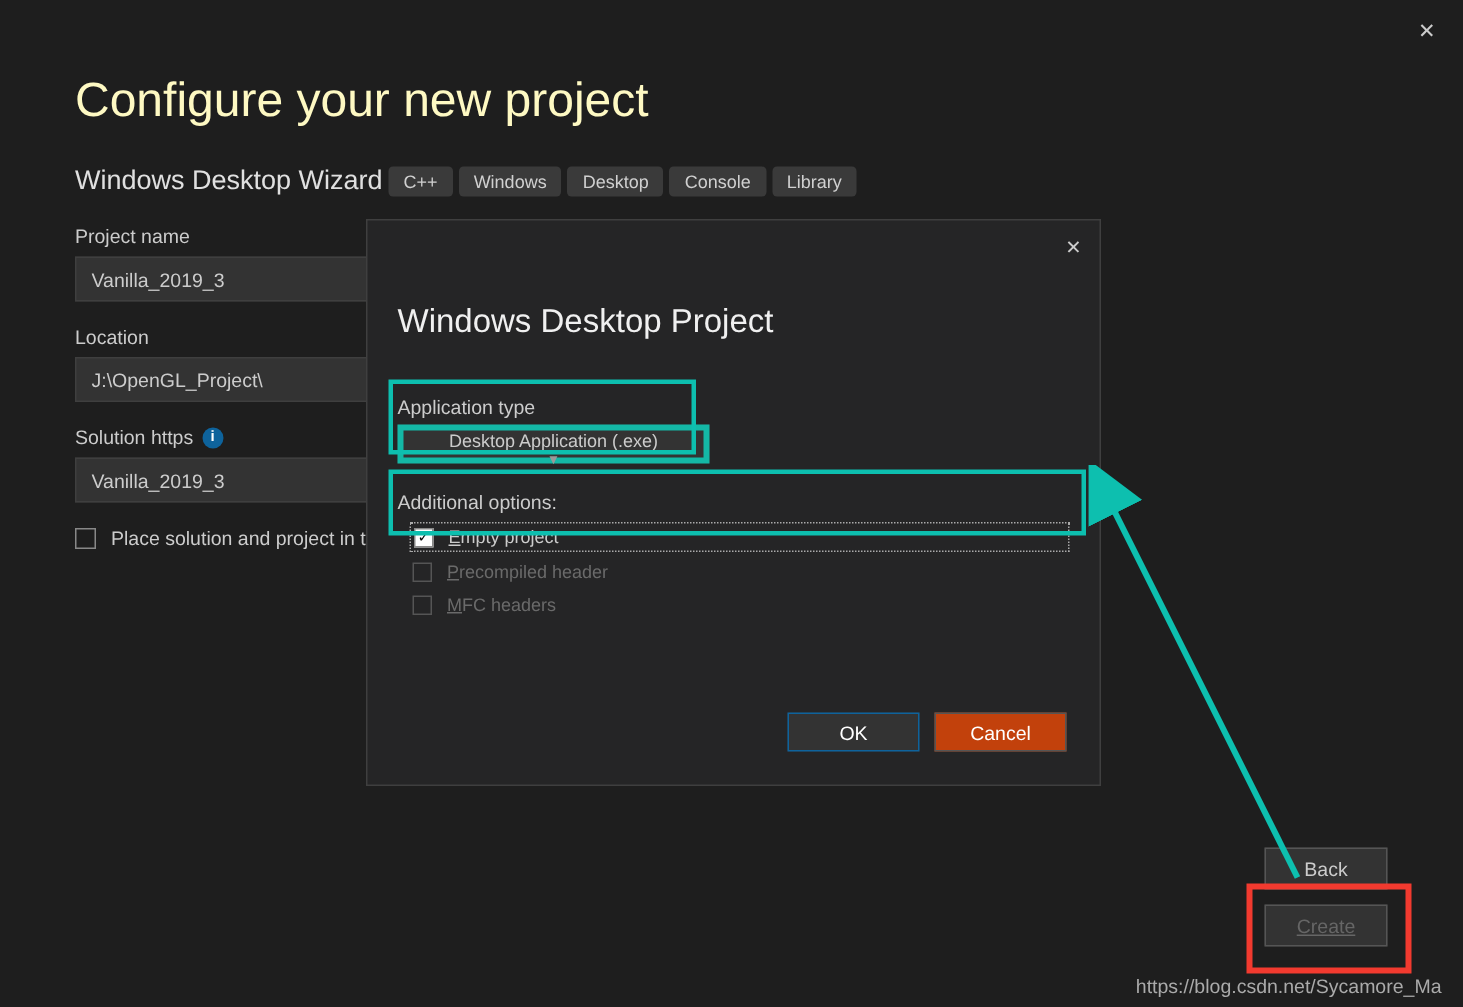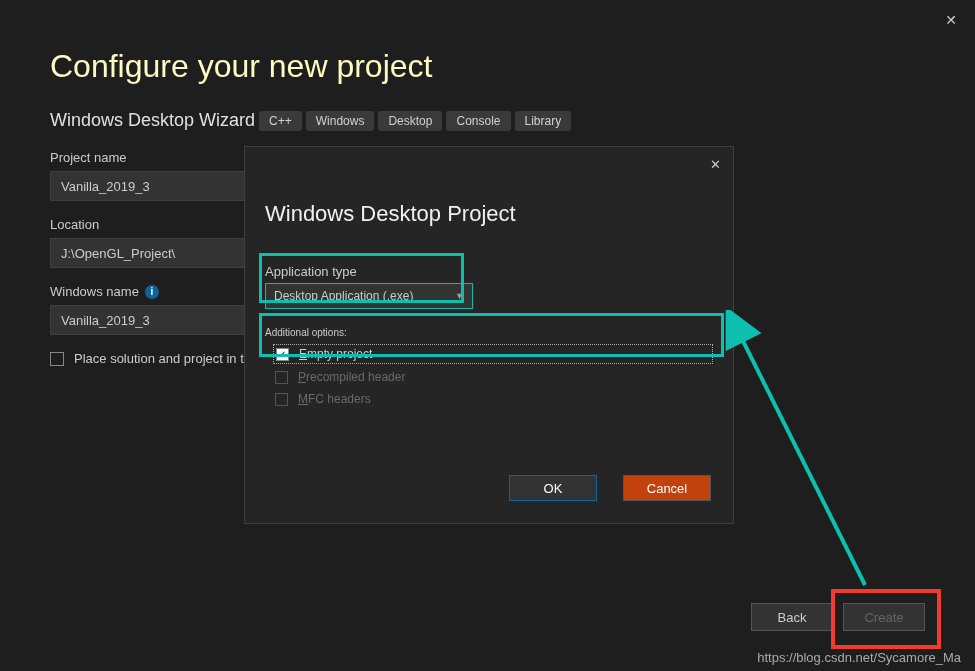--- a/index.html
+++ b/index.html
@@ -159,34 +159,35 @@
       font-size: 13px;
       color: #cccccc;
       padding: 0 20px 4px 20px;
       margin-top: 17px;
     }
     .app-type-select {
       margin: 0 20px 14px 20px;
       width: 208px;
       height: 26px;
       background: #333333;
-      border: 1px solid #14b8a6;
+      border: 4px solid #14b8a6;
       color: #cccccc;
       font-size: 12px;
       padding: 0 8px;
       display: flex;
       align-items: center;
       justify-content: space-between;
+      flex-direction: column;
     }
     .dropdown-arrow {
       font-size: 9px;
       color: #999;
     }
     .addl-label {
-      font-size: 10px;
+      font-size: 13px;
       color: #cccccc;
       padding: 4px 20px 6px 20px;
     }
     .option-row {
       display: flex;
       align-items: center;
       gap: 10px;
       padding: 2px 20px 2px 30px;
       margin-bottom: 4px;
     }
@@ -222,21 +223,21 @@
       background: #fff;
     }
     .chk-sm.disabled {
       border-color: #555;
     }
     .modal-buttons {
       position: absolute;
       bottom: 22px;
       right: 22px;
       display: flex;
-      gap: 26px;
+      gap: 10px;
     }
     .btn {
       width: 88px;
       height: 26px;
       font-size: 13px;
       color: #fff;
       border: 1px solid #555;
       background: #c2410c;
       display: flex;
       align-items: center;
@@ -246,35 +247,37 @@
     .btn.primary {
       border: 1px solid #0e639c;
       background: #333;
     }
     .bottom-buttons {
       position: absolute;
       bottom: 40px;
       right: 50px;
       display: flex;
       gap: 10px;
+      flex-direction: column;
     }
     .btn-lg {
       width: 82px;
       height: 28px;
       font-size: 13px;
       color: #cccccc;
       border: 1px solid #555;
       background: #333333;
       display: flex;
       align-items: center;
       justify-content: center;
       cursor: pointer;
     }
     .btn-lg.disabled {
       color: #666;
+      text-decoration: underline;
     }
     .red-box {
       position: absolute;
       bottom: 22px;
       right: 34px;
       width: 110px;
       height: 60px;
       border: 4px solid #f23a2f;
       pointer-events: none;
       z-index: 6;
@@ -316,21 +319,21 @@
   <div class="field-group">
     <div class="field-label">Project name</div>
     <input class="field-input" value="Vanilla_2019_3" style="">
   </div>
   <div class="field-group">
     <div class="field-label">Location</div>
     <input class="field-input" value="J:\OpenGL_Project\" style="">
   </div>
   <div class="field-group">
     <div class="field-label">
-      <span>Windows name</span>
+      <span>Solution https</span>
       <span class="info-icon">i</span>
     </div>
     <input class="field-input" value="Vanilla_2019_3" style="">
   </div>
   <div class="checkbox-row">
     <span class="chk"></span>
     <span class="chk-label">Place solution and project in the</span>
   </div>
 </div>
 

